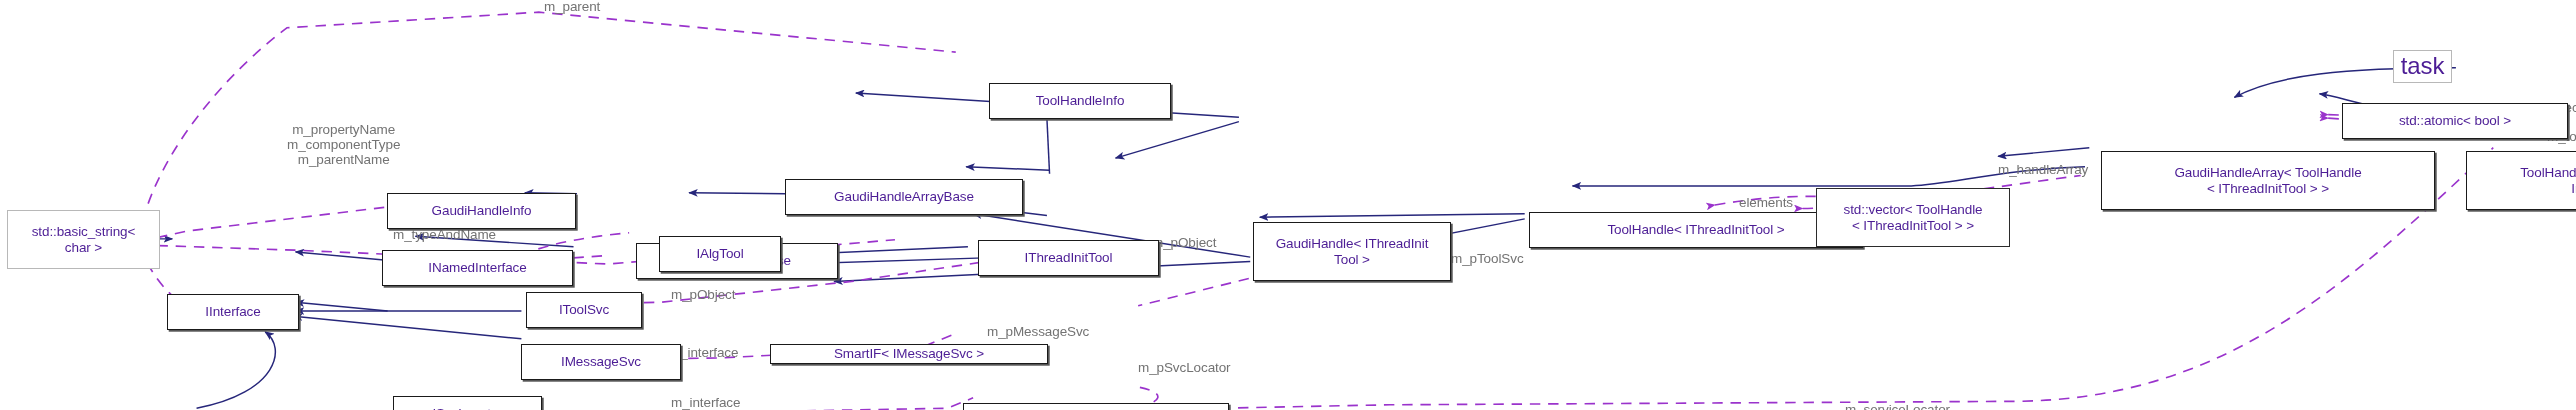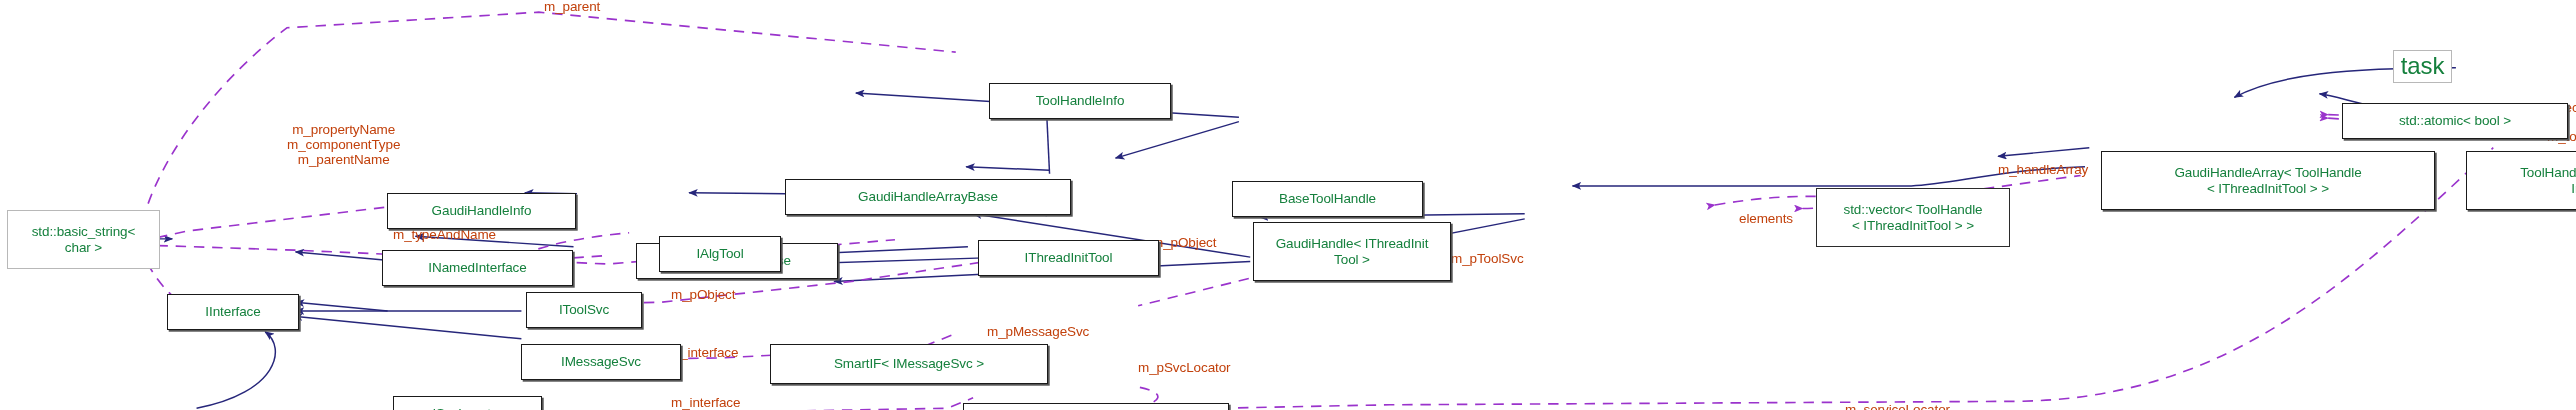--- a/index.html
+++ b/index.html
@@ -20,21 +20,21 @@
     left: 0; top: 0;
     width: 2576px;
     height: 410px;
     pointer-events: none;
   }
   .node {
     position: absolute;
     box-sizing: border-box;
     border: 0.9px solid #2b2b2b;
     background: #ffffff;
-    color: #15803d;
+    color: #4c1d95;
     display: flex;
     align-items: center;
     justify-content: center;
     text-align: center;
     font-size: 13.5px;
     line-height: 1.12;
     white-space: pre;
     letter-spacing: -0.1px;
     z-index: 5;
   }
@@ -42,21 +42,21 @@
     box-shadow: 1.7px 1.7px 0 0 #555555;
     border: 0.9px solid #1a1a1a;
   }
   .node.plain {
     border: 0.9px solid #b8b8b8;
     box-shadow: none;
   }
   .edge-label {
     position: absolute;
     font-size: 13.5px;
-    color: #c2410c;
+    color: #737373;
     white-space: pre;
     text-align: center;
     line-height: 1.1;
     z-index: 4;
     letter-spacing: -0.1px;
   }
 </style>
 </head>
 <body>
 
@@ -121,48 +121,48 @@
   </svg>
 
   <div class="node plain" style="left: 7px; top: 210px; width: 153px; height: 59px;">std::basic_string&lt;
 char &gt;</div>
 
 
   <div class="node shadow" style="left: 387px; top: 193px; width: 189px; height: 36px;">GaudiHandleInfo</div>
 
   <div class="node shadow" style="left: 636px; top: 243px; width: 202px; height: 36px;">GaudiHandleBase</div>
 
-  <div class="node shadow" style="left: 785px; top: 179px; width: 286px; height: 36px; text-align: right;">GaudiHandleArrayBase</div>
+  <div class="node shadow" style="left: 785px; top: 179px; width: 238px; height: 36px; text-align: right;">GaudiHandleArrayBase</div>
 
   <div class="node shadow" style="left: 382px; top: 250px; width: 191px; height: 36px;">INamedInterface</div>
 
   <div class="node shadow" style="left: 167px; top: 294px; width: 132px; height: 36px;">IInterface</div>
 
   <div class="node shadow" style="left: 659px; top: 236px; width: 122px; height: 36px;">IAlgTool</div>
 
   <div class="node shadow" style="left: 526px; top: 292px; width: 116px; height: 36px;">IToolSvc</div>
 
   <div class="node shadow" style="left: 521px; top: 344px; width: 160px; height: 36px;">IMessageSvc</div>
 
   <div class="node shadow" style="left: 393px; top: 396px; width: 149px; height: 36px;">ISvcLocator</div>
 
   <div class="node shadow" style="left: 978px; top: 240px; width: 181px; height: 36px;">IThreadInitTool</div>
 
-  <div class="node shadow" style="left: 770px; top: 344px; width: 278px; height: 40px;">SmartIF&lt; IMessageSvc &gt;</div>
+  <div class="node shadow" style="left: 770px; top: 344px; width: 278px; height: 20px;">SmartIF&lt; IMessageSvc &gt;</div>
 
   <div class="node shadow" style="left: 963px; top: 403px; width: 266px; height: 36px;">SmartIF&lt; ISvcLocator &gt;</div>
 
   <div class="node shadow" style="left: 989px; top: 83px; width: 182px; height: 36px;">ToolHandleInfo</div>
 
-  <div class="node shadow" style="left: 1232px; top: 181px; width: 191px; height: 36px;">BaseToolHandle</div>
 
   <div class="node shadow" style="left: 1253px; top: 222px; width: 198px; height: 59px;">GaudiHandle&lt; IThreadInit
 Tool &gt;</div>
 
 
+  <div class="node shadow" style="left: 1529px; top: 212px; width: 334px; height: 36px;">ToolHandle&lt; IThreadInitTool &gt;</div>
 
   <div class="node" style="left: 1816px; top: 188px; width: 194px; height: 59px;">std::vector&lt; ToolHandle
 &lt; IThreadInitTool &gt; &gt;</div>
 
   <div class="node shadow" style="left: 2101px; top: 151px; width: 334px; height: 59px;">GaudiHandleArray&lt; ToolHandle
 &lt; IThreadInitTool &gt; &gt;</div>
 
   <div class="node shadow" style="left: 2466px; top: 151px; width: 264px; height: 59px;">ToolHandleArray&lt; IThread
 InitTool &gt;</div>
 
@@ -187,21 +187,21 @@
   <div class="edge-label" style="left: 669px; top: 346px;">m_interface</div>
 
   <div class="edge-label" style="left: 987px; top: 325px;">m_pMessageSvc</div>
 
   <div class="edge-label" style="left: 1138px; top: 361px;">m_pSvcLocator</div>
 
   <div class="edge-label" style="left: 671px; top: 396px;">m_interface</div>
 
   <div class="edge-label" style="left: 1845px; top: 403px;">m_serviceLocator</div>
 
-  <div class="edge-label" style="left: 1739px; top: 212px;">elements</div>
+  <div class="edge-label" style="left: 1739px; top: 196px;">elements</div>
 
   <div class="edge-label" style="left: 1998px; top: 163px;">m_handleArray</div>
 
   <div class="edge-label" style="left: 2532px; top: 101px;">m_execFailed</div>
 
   <div class="edge-label" style="left: 2547px; top: 130px;">m_tools</div>
 
 </div>
 
 

